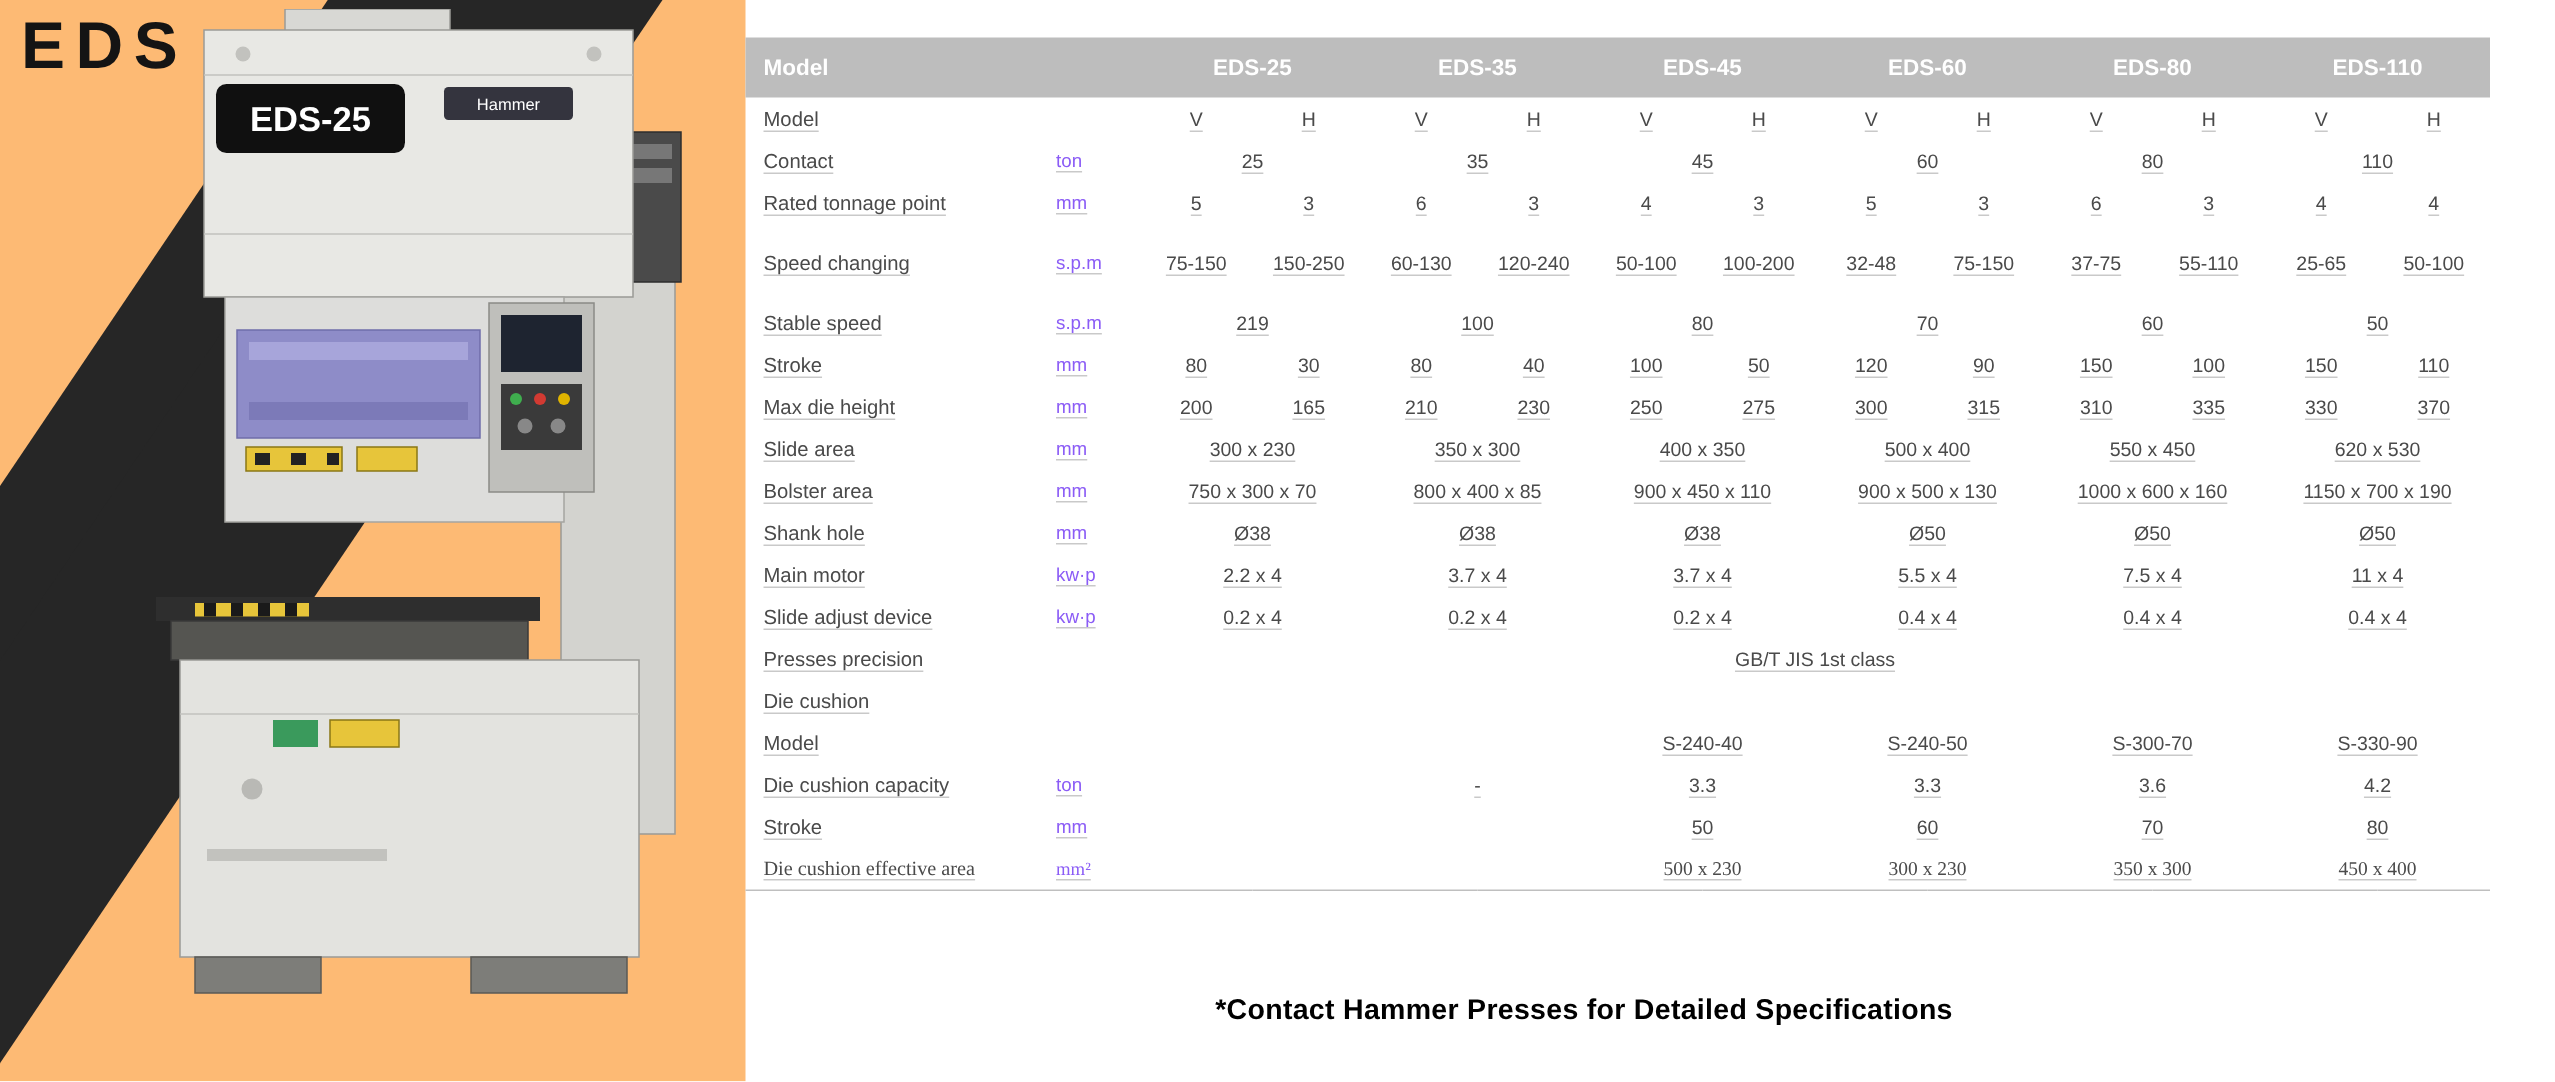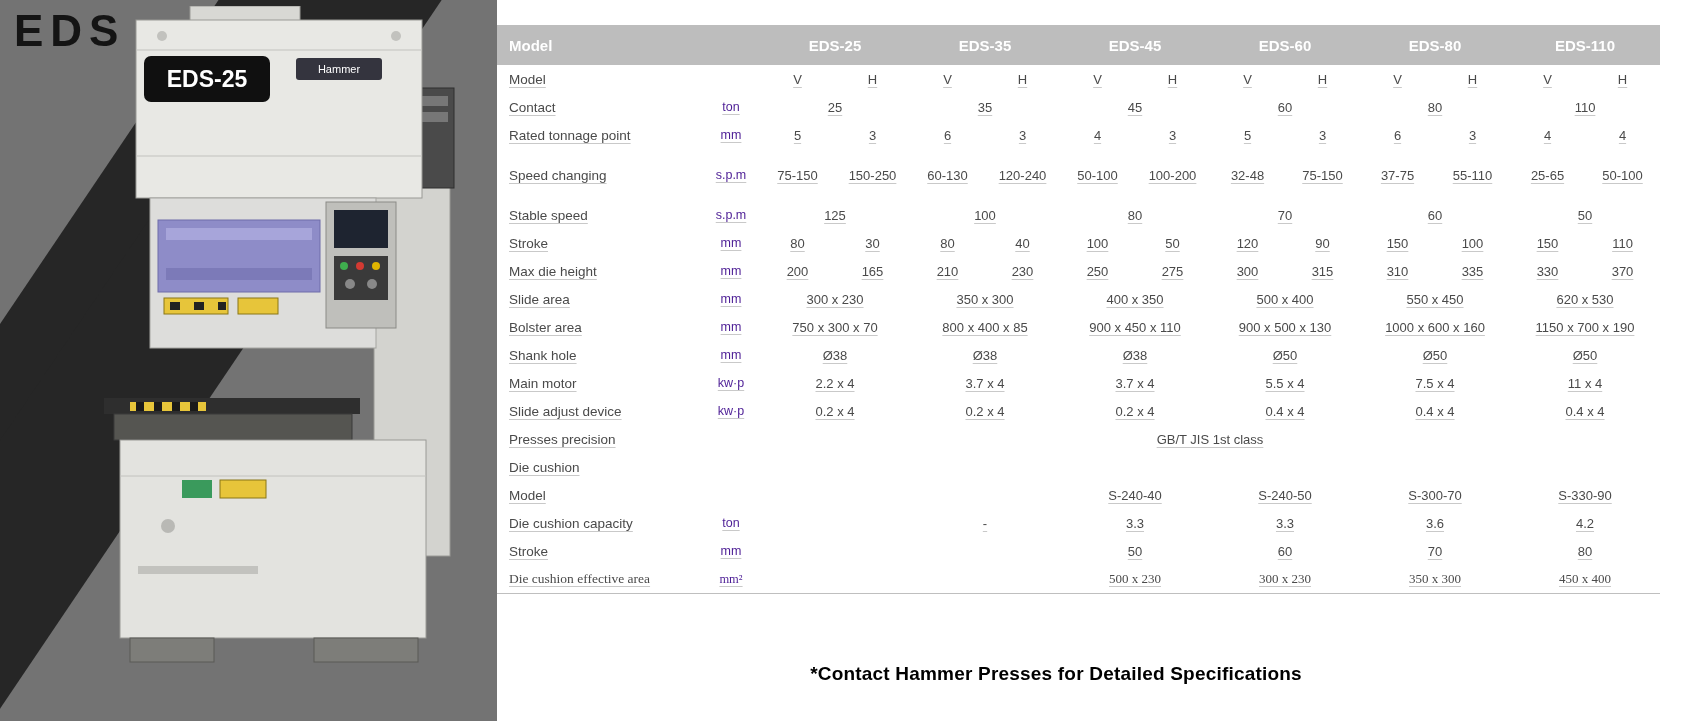--- a/index.html
+++ b/index.html
@@ -1,37 +1,37 @@
 <!DOCTYPE html>
 <html><head>
 <meta charset="utf-8">
 <style>
   html,body{margin:0;padding:0;background:#ffffff;}
   .page{position:relative;width:1703px;height:721px;overflow:hidden;background:#fff;
         font-family:"Liberation Sans",sans-serif;}
 
   
-  .hero{position:absolute;left:0;top:0;width:497px;height:721px;overflow:hidden;background:#737373;}
+  .hero{position:absolute;left:0;top:0;width:497px;height:721px;overflow:hidden;background:#fdba74;}
   .stripe{position:absolute;background:#262626;}
   .stripe.s1{width:980px;height:185px;left:-310px;top:130px;transform:rotate(-56deg);}
   .stripe.s2{width:700px;height:150px;left:-330px;top:470px;transform:rotate(-56deg);}
   .logo{position:absolute;left:14px;top:6px;font-size:44px;font-weight:800;
         letter-spacing:7px;color:#141414;z-index:3;}
   .machine{position:absolute;left:78px;top:6px;z-index:2;}
 
   
   .table-area{position:absolute;left:497px;top:25px;width:1180px;}
   table.spec{border-collapse:collapse;table-layout:fixed;width:1163px;}
   .spec thead th{background:#bdbdbd;color:#ffffff;font-size:15px;font-weight:bold;
                  height:40px;text-align:center;padding:0;}
   .spec thead th.first{text-align:left;padding-left:12px;}
   .spec td{height:28px;padding:0 2px;font-size:13px;color:#4a4a4a;
            text-align:center;vertical-align:middle;white-space:nowrap;overflow:hidden;}
   .spec td.lbl{text-align:left;padding-left:12px;font-size:13.5px;}
-  .spec td.unit{text-align:center;font-size:12.5px;color:#4c1d95;}
+  .spec td.unit{text-align:left;font-size:12.5px;color:#8b5cf6;}
   .spec td.spacer{height:12px;}
   .spec tr.last-row td{border-bottom:1px solid #bfbfbf;font-family:Liberation Serif, serif;}
   .u{text-decoration:underline;text-decoration-color:#c9c9c9;text-underline-offset:3px;}
   .footnote{position:absolute;left:497px;top:663px;width:1166px;text-align:center;
             padding-right:48px;box-sizing:border-box;font-size:19px;font-weight:bold;
             color:#000;letter-spacing:0.2px;}
 </style>
 </head>
 <body>
 
@@ -198,21 +198,21 @@
             <td><span class="u">55-110</span></td>
             <td><span class="u">25-65</span></td>
             <td><span class="u">50-100</span></td>
           </tr>
           <tr>
             <td class="spacer" colspan="14"></td>
           </tr>
           <tr>
             <td class="lbl"><span class="u">Stable speed</span></td>
             <td class="unit"><span class="u">s.p.m</span></td>
-            <td colspan="2"><span class="u">125</span></td>
+            <td colspan="2"><span class="u">219</span></td>
             <td colspan="2"><span class="u">100</span></td>
             <td colspan="2"><span class="u">80</span></td>
             <td colspan="2"><span class="u">70</span></td>
             <td colspan="2"><span class="u">60</span></td>
             <td colspan="2"><span class="u">50</span></td>
           </tr>
           <tr>
             <td class="lbl"><span class="u">Stroke</span></td>
             <td class="unit"><span class="u">mm</span></td>
             <td><span class="u">80</span></td>

